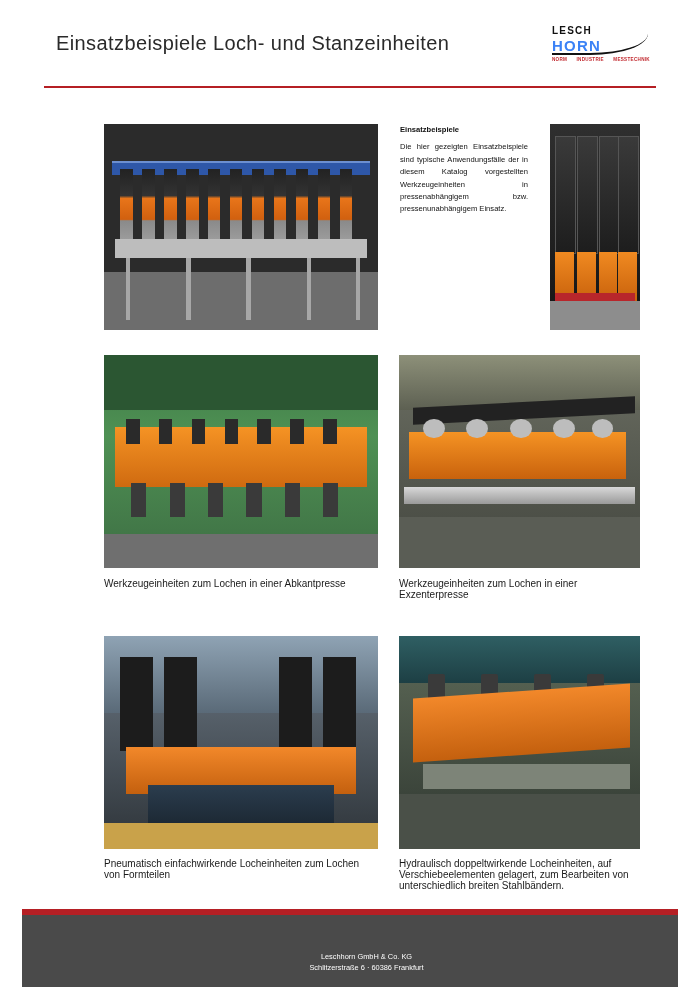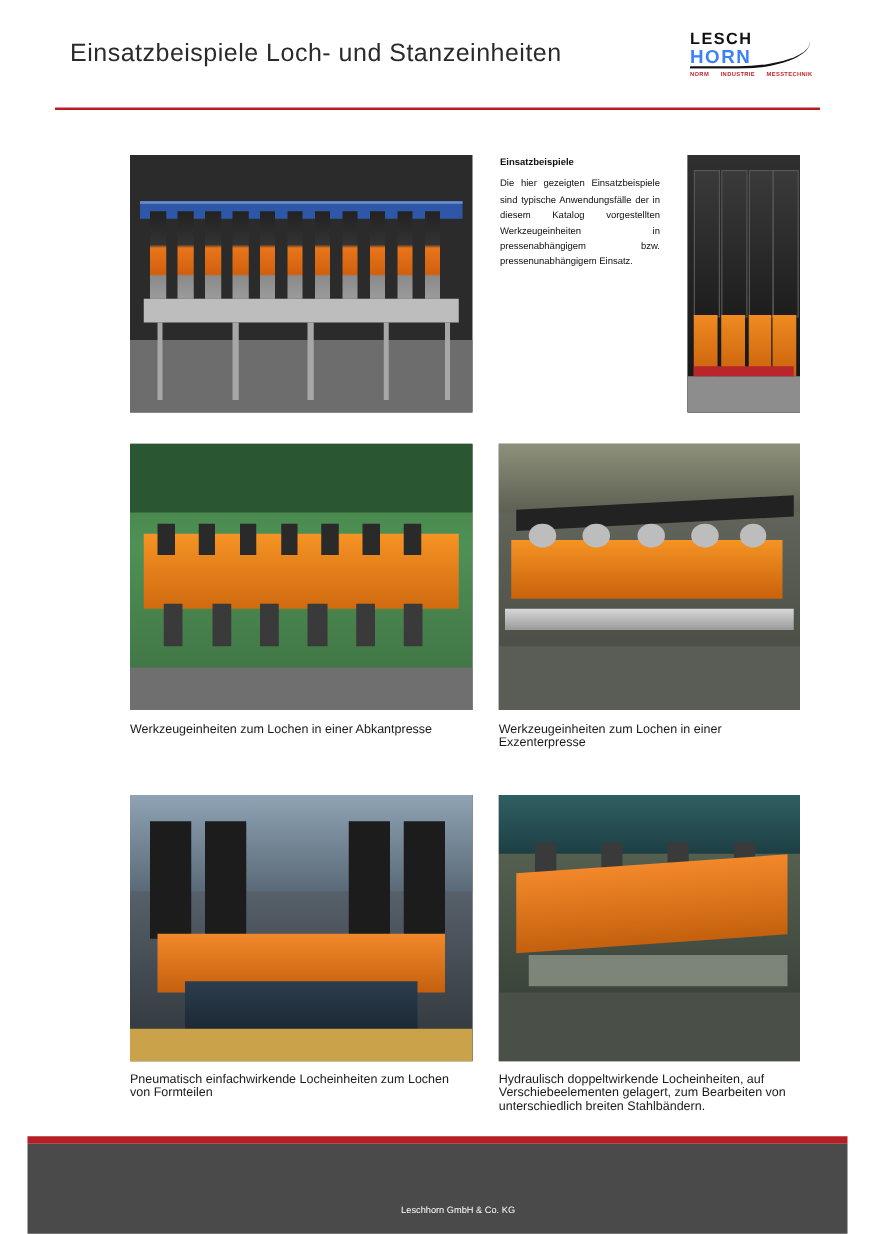--- a/index.html
+++ b/index.html
@@ -49,21 +49,21 @@
     height: 56px;
     position: relative;
     margin-right: 6px;
     display: flex;
     flex-direction: column;
     justify-content: center;
     align-items: center;
   }
   .logo-top {
     width: 98px;
-    font-size: 13px;
+    font-size: 10px;
     font-weight: 700;
     letter-spacing: 1.2px;
     color: #111;
     text-align: left;
     line-height: 14px;
   }
   .logo-sub {
     width: 98px;
     font-size: 15px;
     font-weight: 700;
@@ -347,15 +347,16 @@
       <div class="p6-rail"></div>
       <div class="p6-floor"></div>
     </div>
   </div>
   <div class="caption" style="left:377px; top:858px; width:252px;">Hydraulisch doppeltwirkende Locheinheiten, auf Verschiebeelementen gelagert, zum Bearbeiten von unterschiedlich breiten Stahlbändern.</div>
 
   <div class="footer-red"></div>
   <div class="footer-band"></div>
   <div class="footer-text">
     <div>Leschhorn GmbH &amp; Co. KG</div>
+    <div>Schlitzerstraße 6 · 60386 Frankfurt</div>
   </div>
 
 </div>
 
 </body></html>

